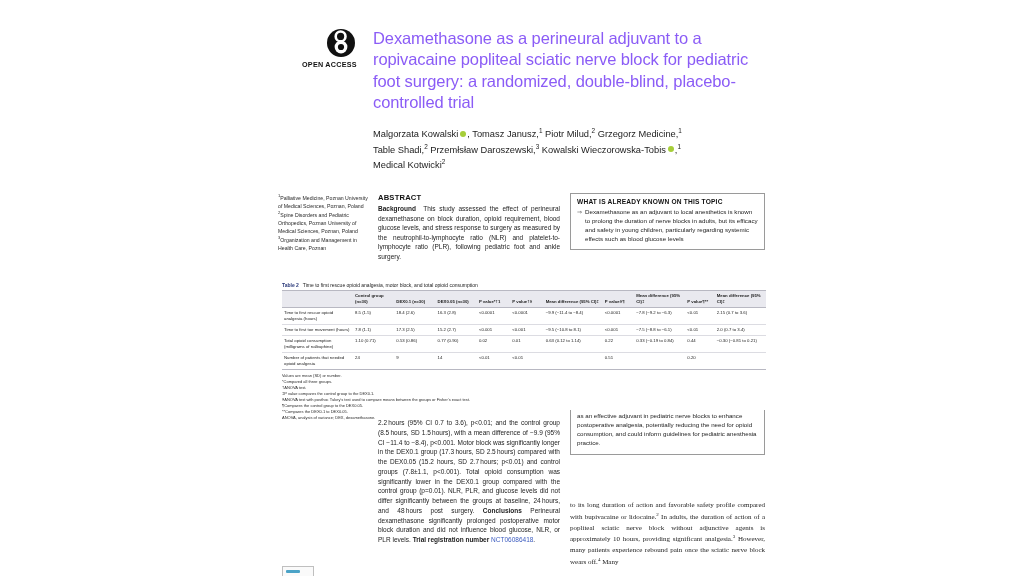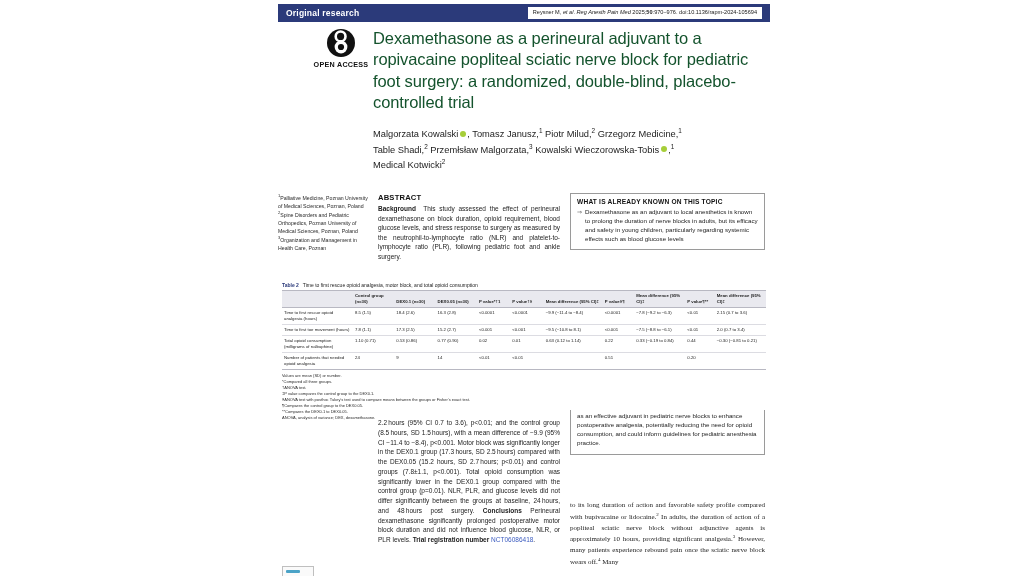--- a/index.html
+++ b/index.html
@@ -32,32 +32,31 @@
     background:#ffffff;color:#1a1a1a;
     font-size:5.6px;line-height:1;
     padding:3px 5px;white-space:nowrap;
     border:.5px solid #2b3a7a;
   }
   .runhead .cite i{font-style:italic;}
   .runhead .cite b{font-weight:bold;}
   
   .oa{
     position:absolute;left:24px;top:28px;width:78px;
-    text-align:center;
   }
   .oa-lock{display:block;margin:0 auto;}
   .oa-text{
     font-size:7.2px;font-weight:bold;letter-spacing:.25px;
     color:#111;margin-top:2px;
   }
   
   .title{
     position:absolute;left:95px;top:28px;width:385px;
     font-size:16.5px;line-height:1.3;
-    color:#14532d;font-weight:400;
+    color:#8b5cf6;font-weight:400;
     letter-spacing:-.1px;
   }
   
   .authors{
     position:absolute;left:95px;top:126px;width:390px;
     font-size:9.3px;line-height:1.55;color:#1c1c1c;
   }
   .authors sup{font-size:6.4px;vertical-align:super;}
   .orcid{
     display:inline-block;width:6px;height:6px;border-radius:50%;
@@ -168,42 +167,38 @@
   .corner-bar{
     position:absolute;left:8px;top:570px;width:14px;height:3px;
     background:#4ba3c7;border-radius:1px;
   }
 </style>
 </head>
 <body>
 
 <div class="page">
 
-  <div class="runhead">
-    <div class="label">Original research</div>
-    <div class="cite"><span>Reysner M, </span><i>et al</i><span>. </span><i>Reg Anesth Pain Med</i><span> 2025;</span><b>50</b><span>:970–976. doi:10.1136/rapm-2024-105694</span></div>
-  </div>
 
   <div class="oa">
     <svg class="oa-lock" width="30" height="30" viewBox="0 0 30 30">
       <circle cx="15" cy="15" r="14" fill="#111"></circle>
       <circle cx="15" cy="19" r="6.4" fill="#fff"></circle>
       <circle cx="15" cy="19" r="3.1" fill="#111"></circle>
       <path d="M15 12.6 V6.8 a4.6 4.6 0 0 1 4.6 -4.6 a4.6 4.6 0 0 1 4.6 4.6" fill="none" stroke="#111" stroke-width="0"></path>
       <path d="M9.6 13.4 V8.2 a5.0 5.0 0 0 1 10.0 0" fill="none" stroke="#111" stroke-width="3.0"></path>
       <circle cx="14.6" cy="8.4" r="4.9" fill="none" stroke="#fff" stroke-width="2.6"></circle>
     </svg>
     <div class="oa-text">OPEN ACCESS</div>
   </div>
 
   <div class="title">Dexamethasone as a perineural adjuvant to a ropivacaine popliteal sciatic nerve block for pediatric foot surgery: a randomized, double-blind, placebo-controlled trial</div>
 
   <div class="authors">
     <span>Malgorzata Kowalski</span><span class="orcid"></span><span>, Tomasz Janusz,</span><sup>1</sup><span> Piotr Milud,</span><sup>2</sup><span> Grzegorz Medicine,</span><sup>1</sup><br>
-    <span>Table Shadi,</span><sup>2</sup><span> Przemłsław Malgorzata,</span><sup>3</sup><span> Kowalski Wieczorowska-Tobis</span><span class="orcid"></span><span>,</span><sup>1</sup><br>
+    <span>Table Shadi,</span><sup>2</sup><span> Przemłsław Daroszewski,</span><sup>3</sup><span> Kowalski Wieczorowska-Tobis</span><span class="orcid"></span><span>,</span><sup>1</sup><br>
     <span>Medical Kotwicki</span><sup>2</sup>
   </div>
 
   <div class="col-left">
     <sup>1</sup><span>Palliative Medicine, Poznan University of Medical Sciences, Poznan, Poland</span><br>
     <sup>2</sup><span>Spine Disorders and Pediatric Orthopedics, Poznan University of Medical Sciences, Poznan, Poland</span><br>
     <sup>3</sup><span>Organization and Management in Health Care, Poznan</span>
   </div>
 
   <div class="abstract">

